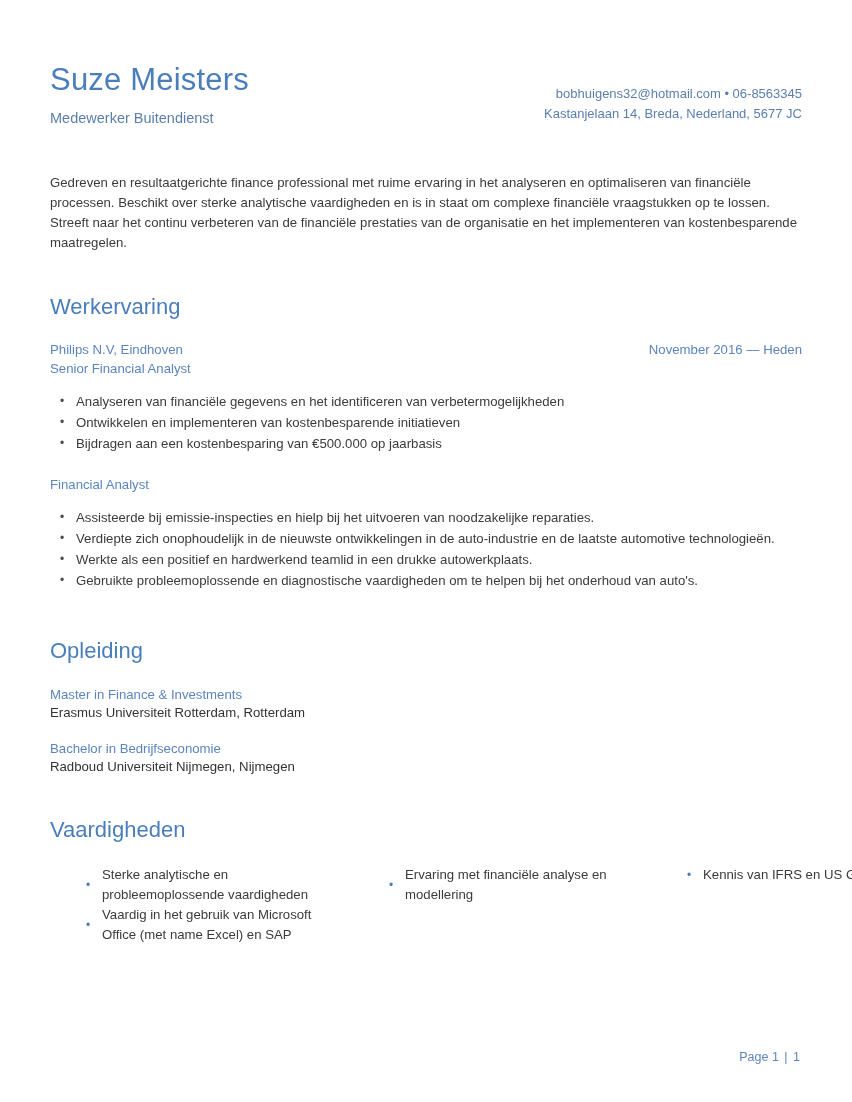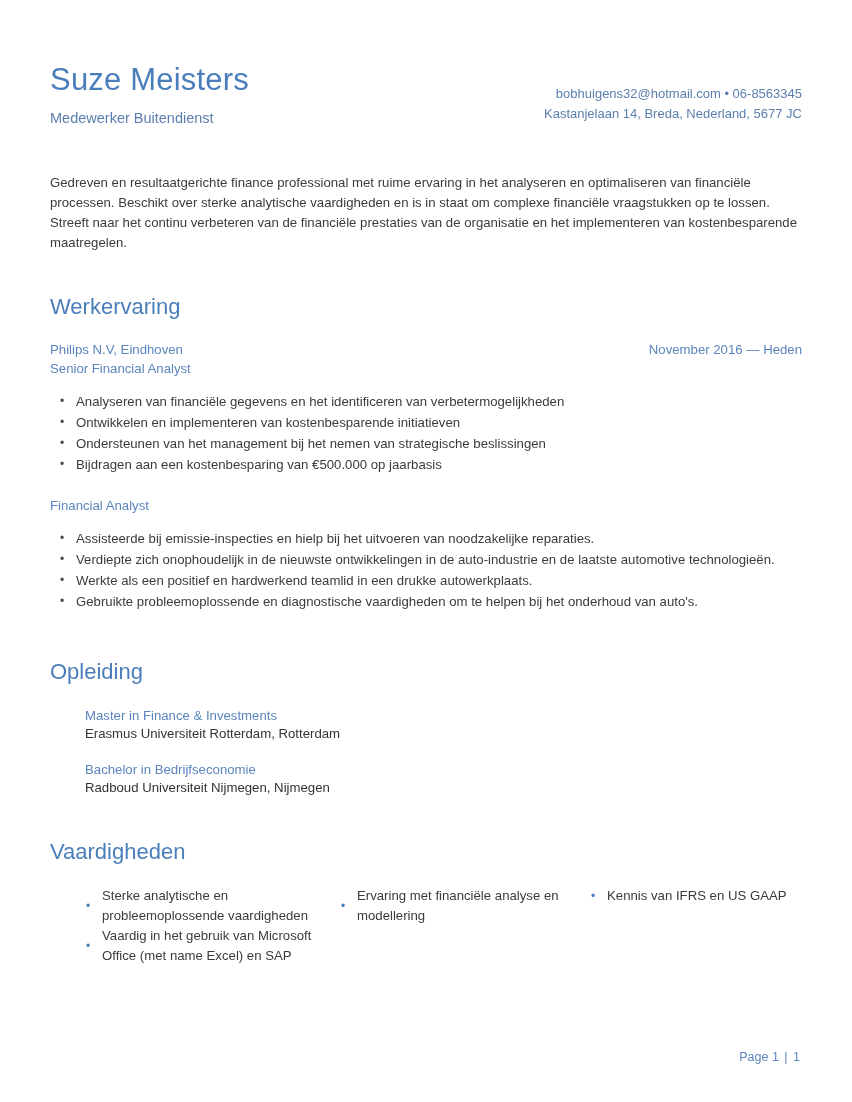--- a/index.html
+++ b/index.html
@@ -121,37 +121,38 @@
   .entry-bullets li::before {
     content: "\2022";
     position: absolute;
     left: 10px;
     top: -0.5px;
     color: #4c4c4c;
     font-size: 12px;
   }
 
   
-  .edu-entry { margin-bottom: 17px; margin-left: 35px; }
+  .edu-entry { margin-bottom: 17px; }
   .edu-degree {
     font-size: 13.2px;
     color: #5b85bd;
     line-height: 1.4;
   }
   .edu-school {
     font-size: 13.2px;
     color: #333333;
     line-height: 1.4;
   }
 
   
   .skills-grid {
     display: flex;
     align-items: flex-start;
     margin-top: 14px;
+    gap: 48px;
   }
   .skill-col {
     flex: 0 0 auto;
     display: flex;
     align-items: center;
   }
   .skill-col--1 { width: 235px; padding-left: 30px; }
   .skill-col--2 { width: 235px; padding-left: 20px; }
   .skill-col--3 { width: 235px; padding-left: 15px; }
   .skill-list {
@@ -215,21 +216,20 @@
 
     <div class="entry">
       <div class="entry-head">
         <div class="entry-org">Philips N.V, Eindhoven</div>
         <div class="entry-date">November 2016 — Heden</div>
       </div>
       <div class="entry-role">Senior Financial Analyst</div>
       <ul class="entry-bullets">
         <li>Analyseren van financiële gegevens en het identificeren van verbetermogelijkheden</li>
         <li>Ontwikkelen en implementeren van kostenbesparende initiatieven</li>
-        <li>Ondersteunen van het management bij het nemen van strategische beslissingen</li>
         <li>Bijdragen aan een kostenbesparing van €500.000 op jaarbasis</li>
       </ul>
     </div>
 
     <div class="entry">
       <div class="entry-role">Financial Analyst</div>
       <ul class="entry-bullets">
         <li>Assisteerde bij emissie-inspecties en hielp bij het uitvoeren van noodzakelijke reparaties.</li>
         <li>Verdiepte zich onophoudelijk in de nieuwste ontwikkelingen in de auto-industrie en de laatste automotive technologieën.</li>
         <li>Werkte als een positief en hardwerkend teamlid in een drukke autowerkplaats.</li>

